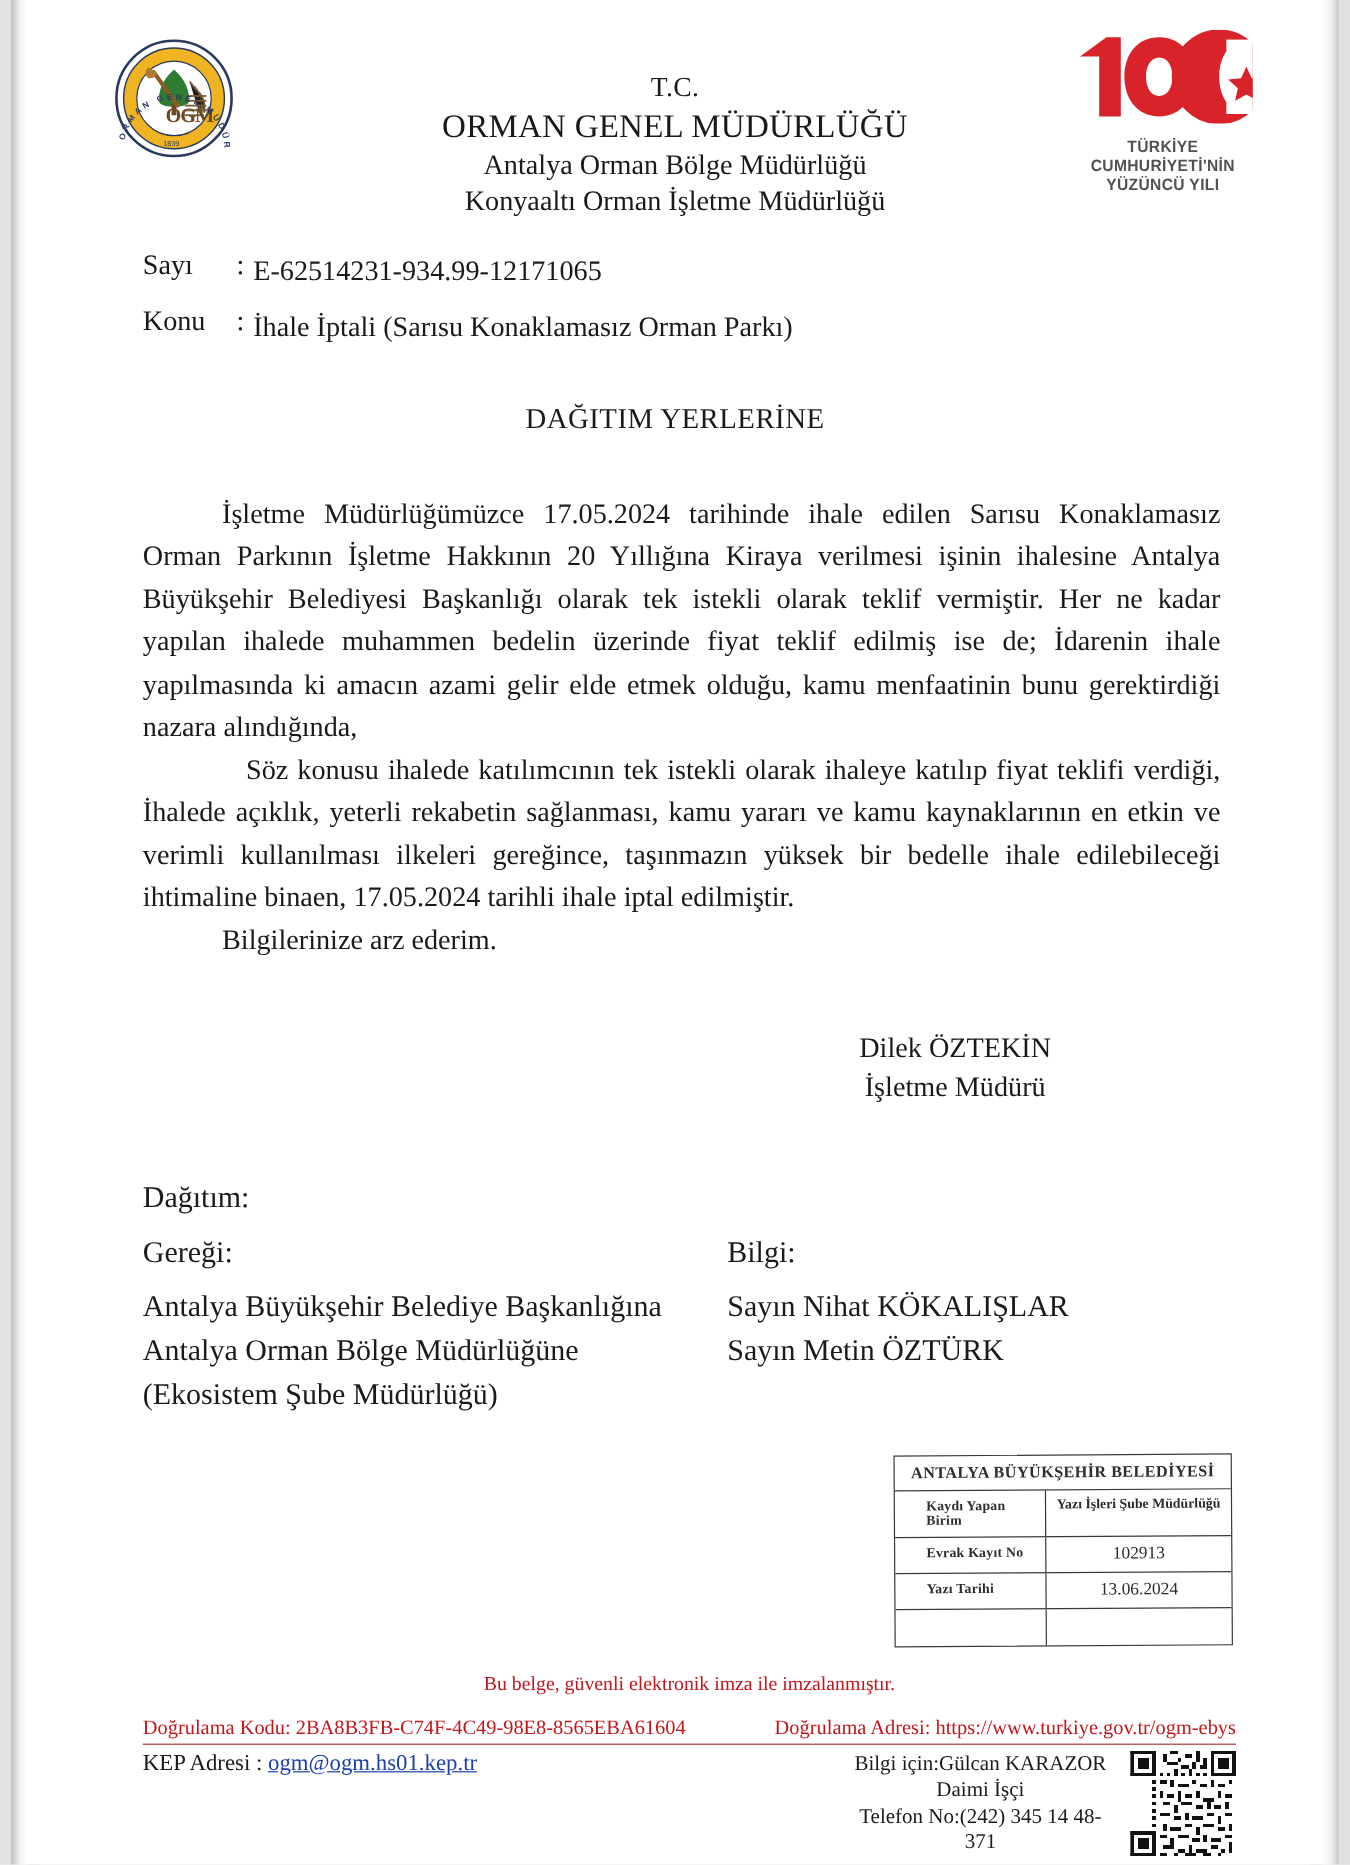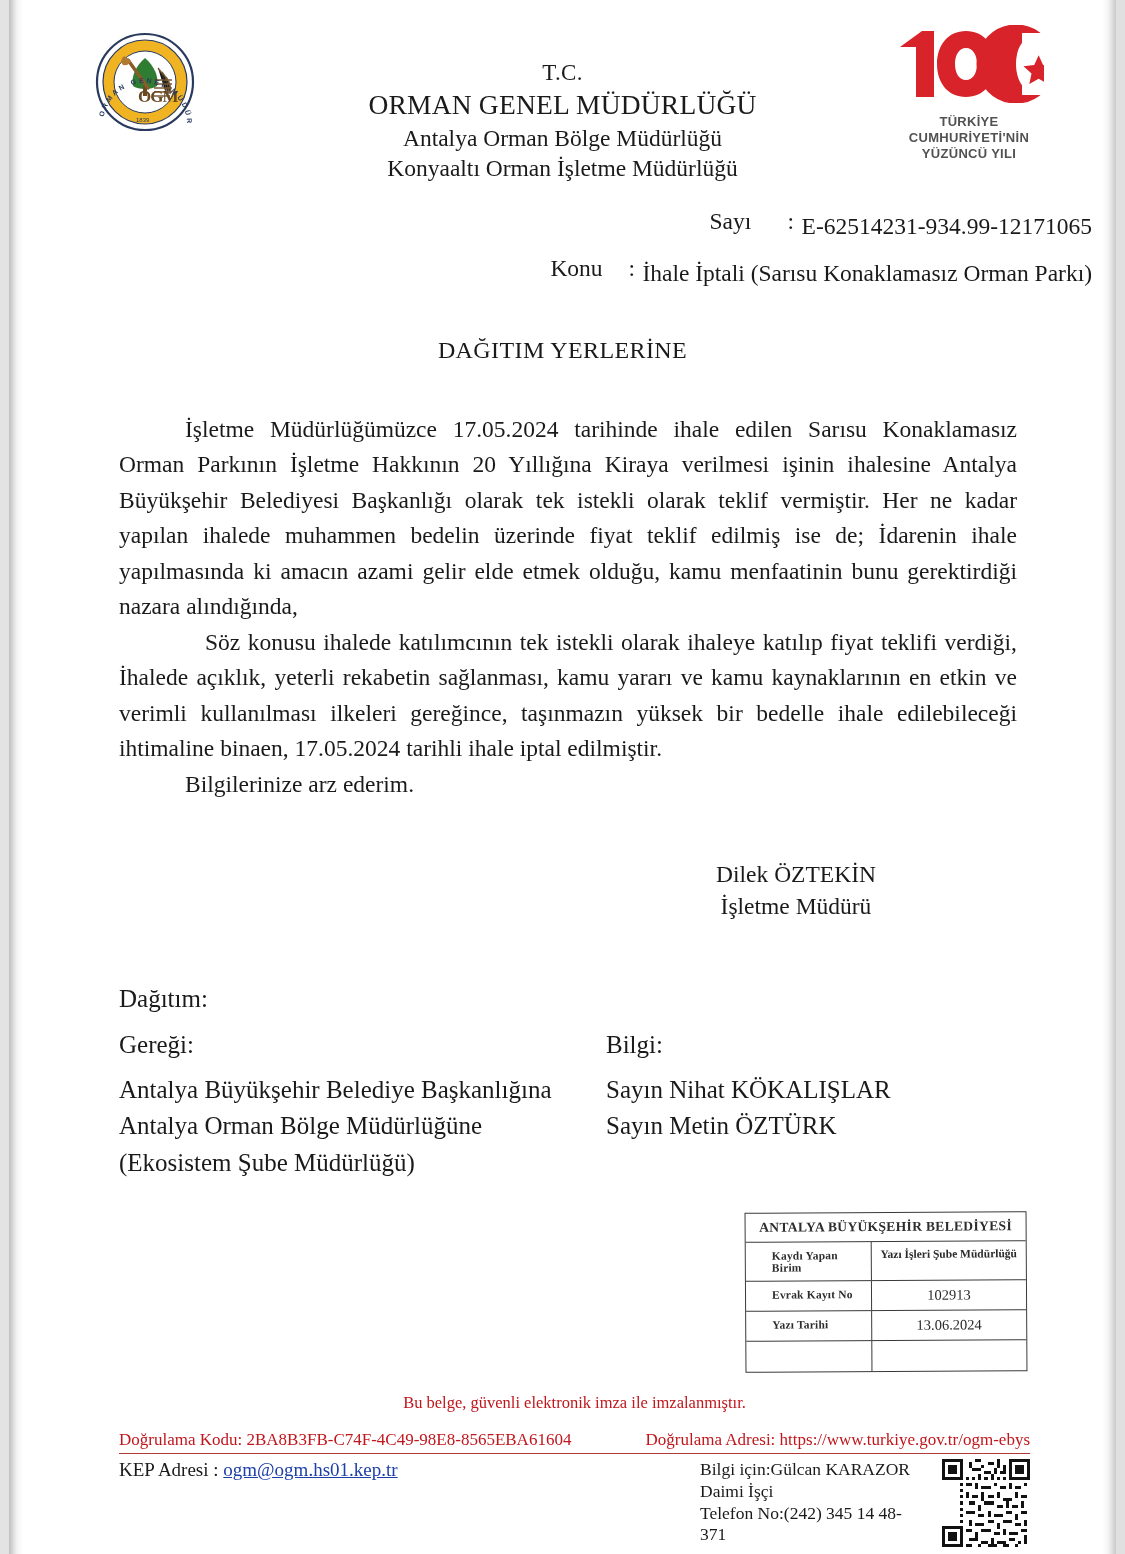--- a/index.html
+++ b/index.html
@@ -62,21 +62,21 @@
     position: absolute; left: 0; right: 0; top: 58px;
     text-align: center;
     line-height: 1.28;
   }
   .org-tc { font-size: 23px; letter-spacing: .3px; }
   .org-main { font-size: 27.5px; letter-spacing: .2px; }
   .org-sub { font-size: 23.5px; }
 
   
   .meta { margin: 20px 0 0 86px; font-size: 23.5px; line-height: 1.0; }
-  .meta-row { display: flex; align-items: flex-start; margin-bottom: 14px; justify-content: flex-end; }
+  .meta-row { display: flex; align-items: flex-start; margin-bottom: 14px; }
   .meta-label { width: 78px; flex: none; }
   .meta-colon { width: 14px; flex: none; }
   .meta-value { max-width: 470px; line-height: 1.42; }
 
   
   .salutation {
     text-align: center;
     font-size: 24px;
     margin-top: 46px;
     letter-spacing: .4px;
@@ -166,21 +166,21 @@
   .footer-line-1 {
     display: flex; justify-content: space-between;
     color: #c0161c; font-size: 17px;
     padding-bottom: 3px;
     border-bottom: 1.6px solid #b03a3a;
   }
   .footer-bottom { display: flex; justify-content: space-between; padding-top: 5px; }
   .kep { font-size: 19px; }
   .kep-link { color: #1c3fa8; text-decoration: underline; }
   .contact {
-    text-align: left; font-size: 17.5px; line-height: 1.24;
+    text-align: center; font-size: 17.5px; line-height: 1.24;
     padding-right: 96px; position: relative; min-width: 330px;
   }
   .qr {
     position: absolute; right: 0; top: 0;
     width: 88px; height: 88px;
   }
 </style>
 </head>
 <body>
 

